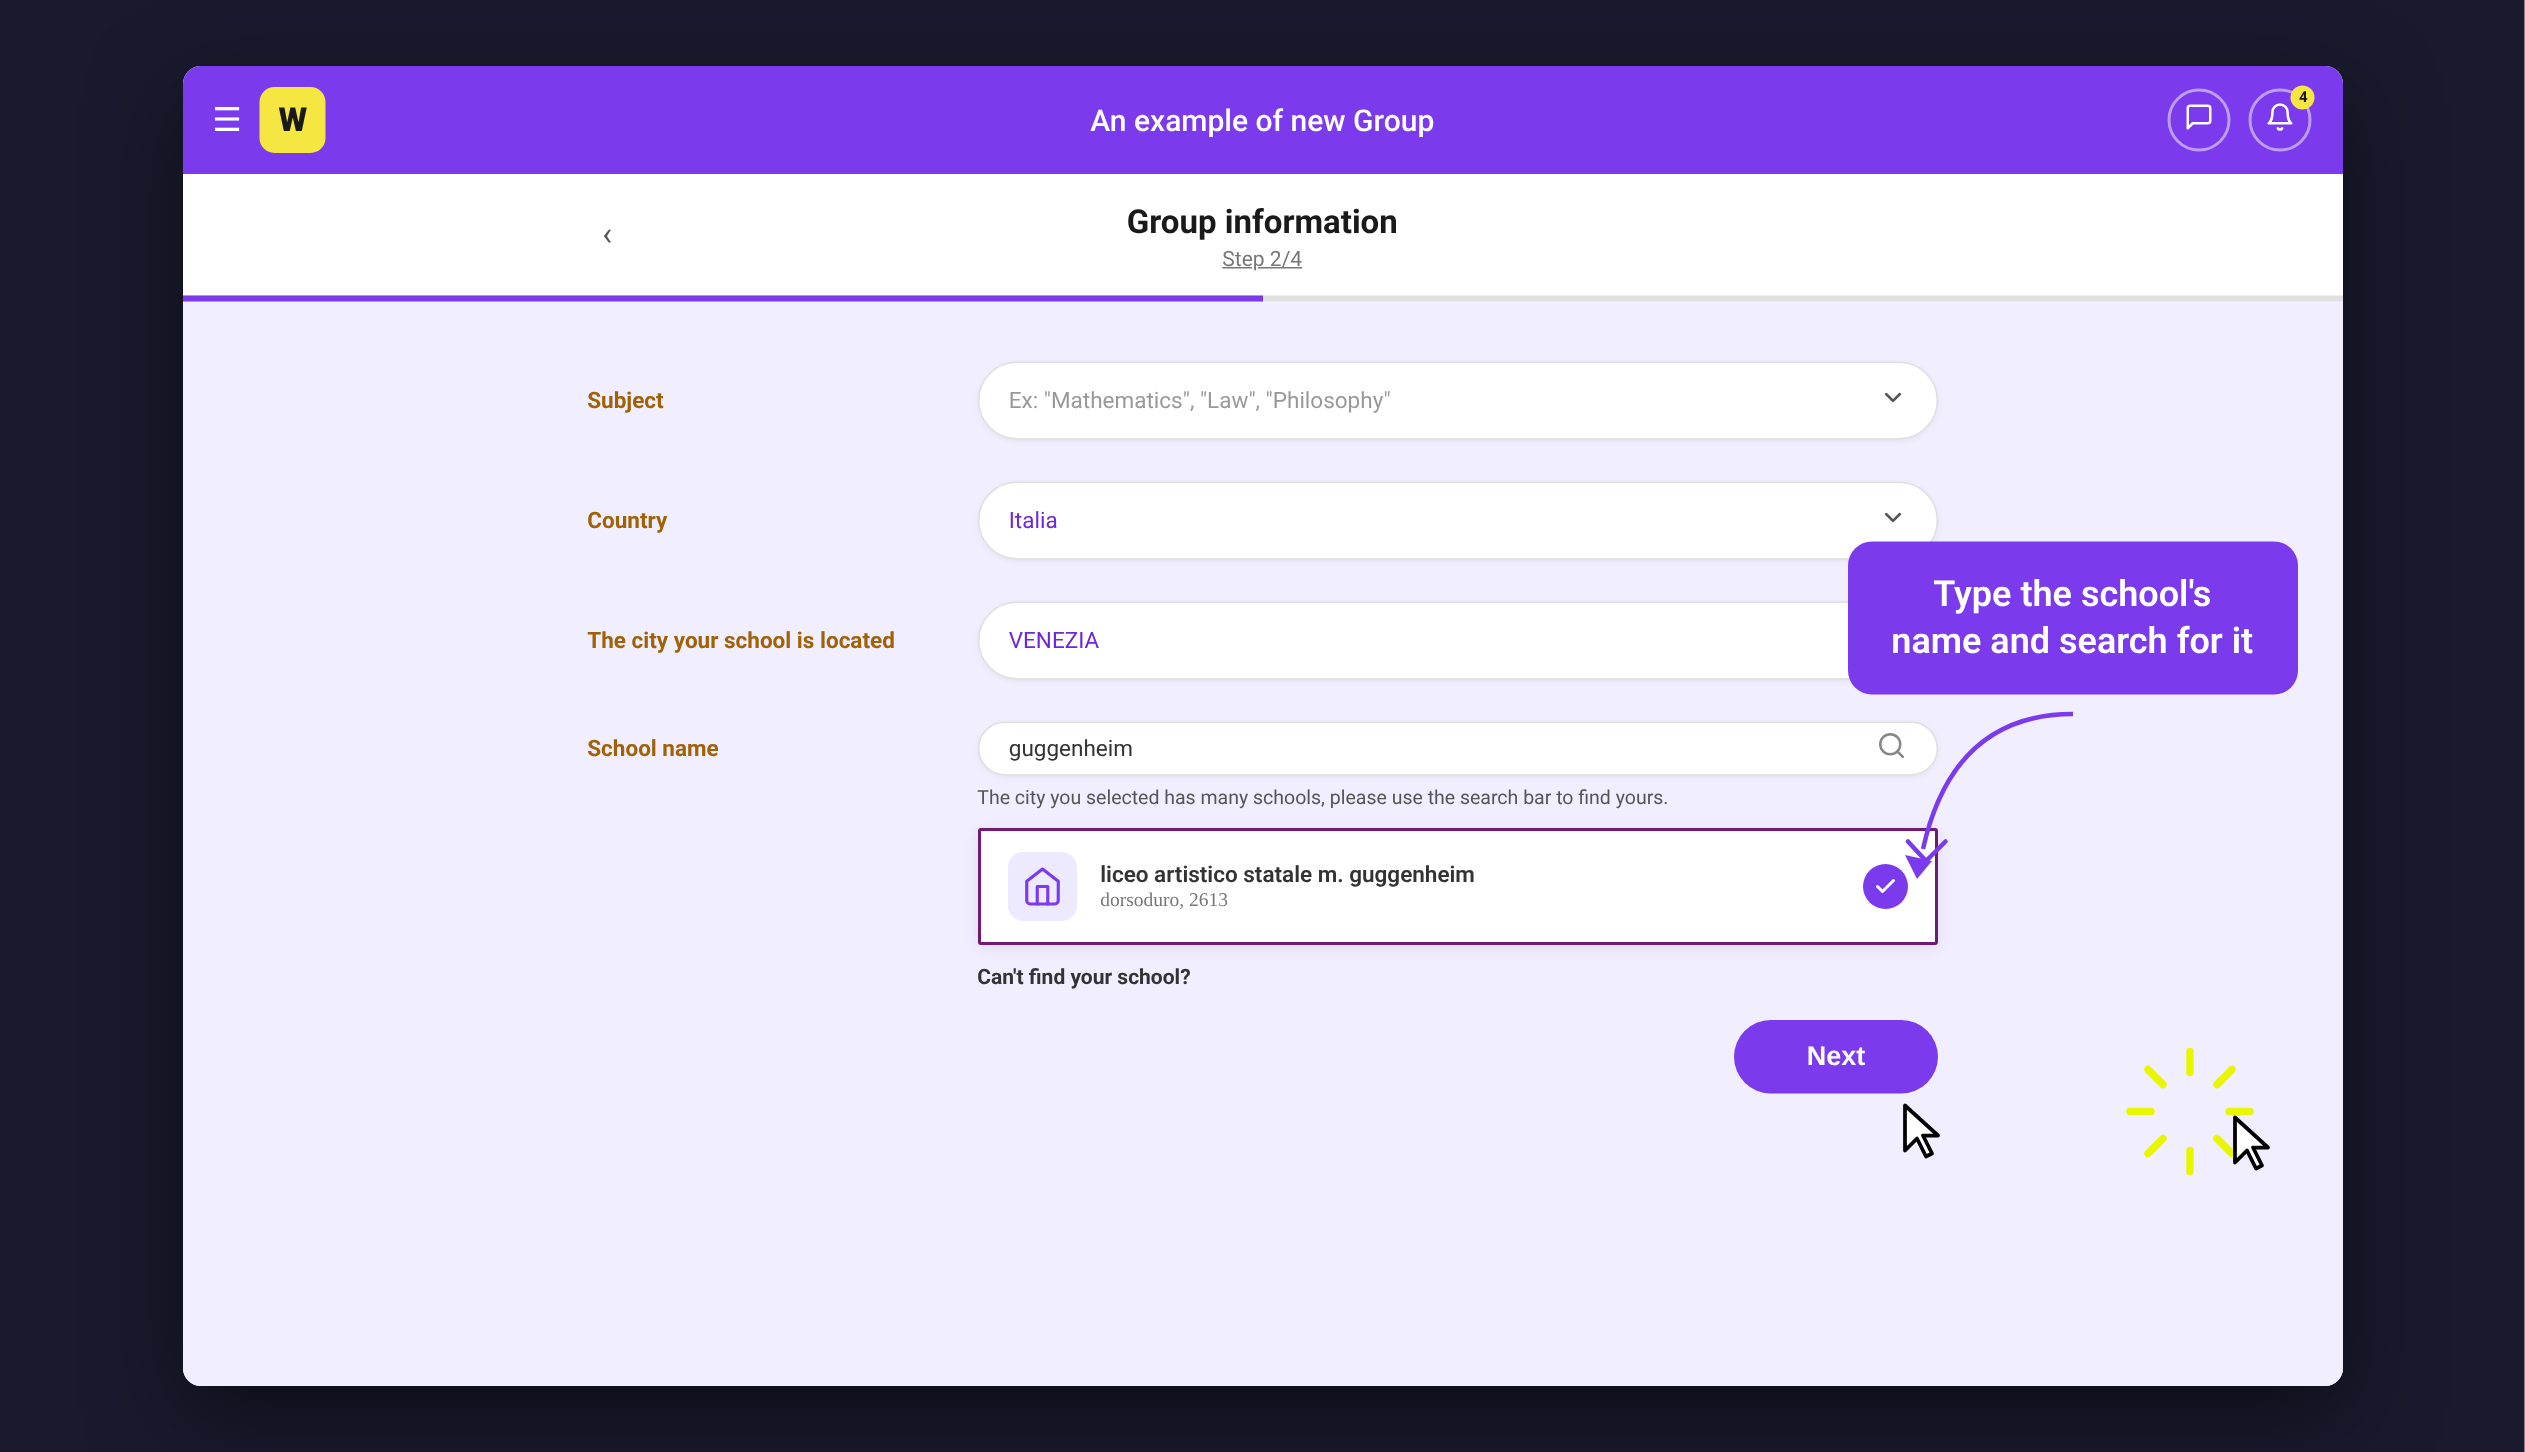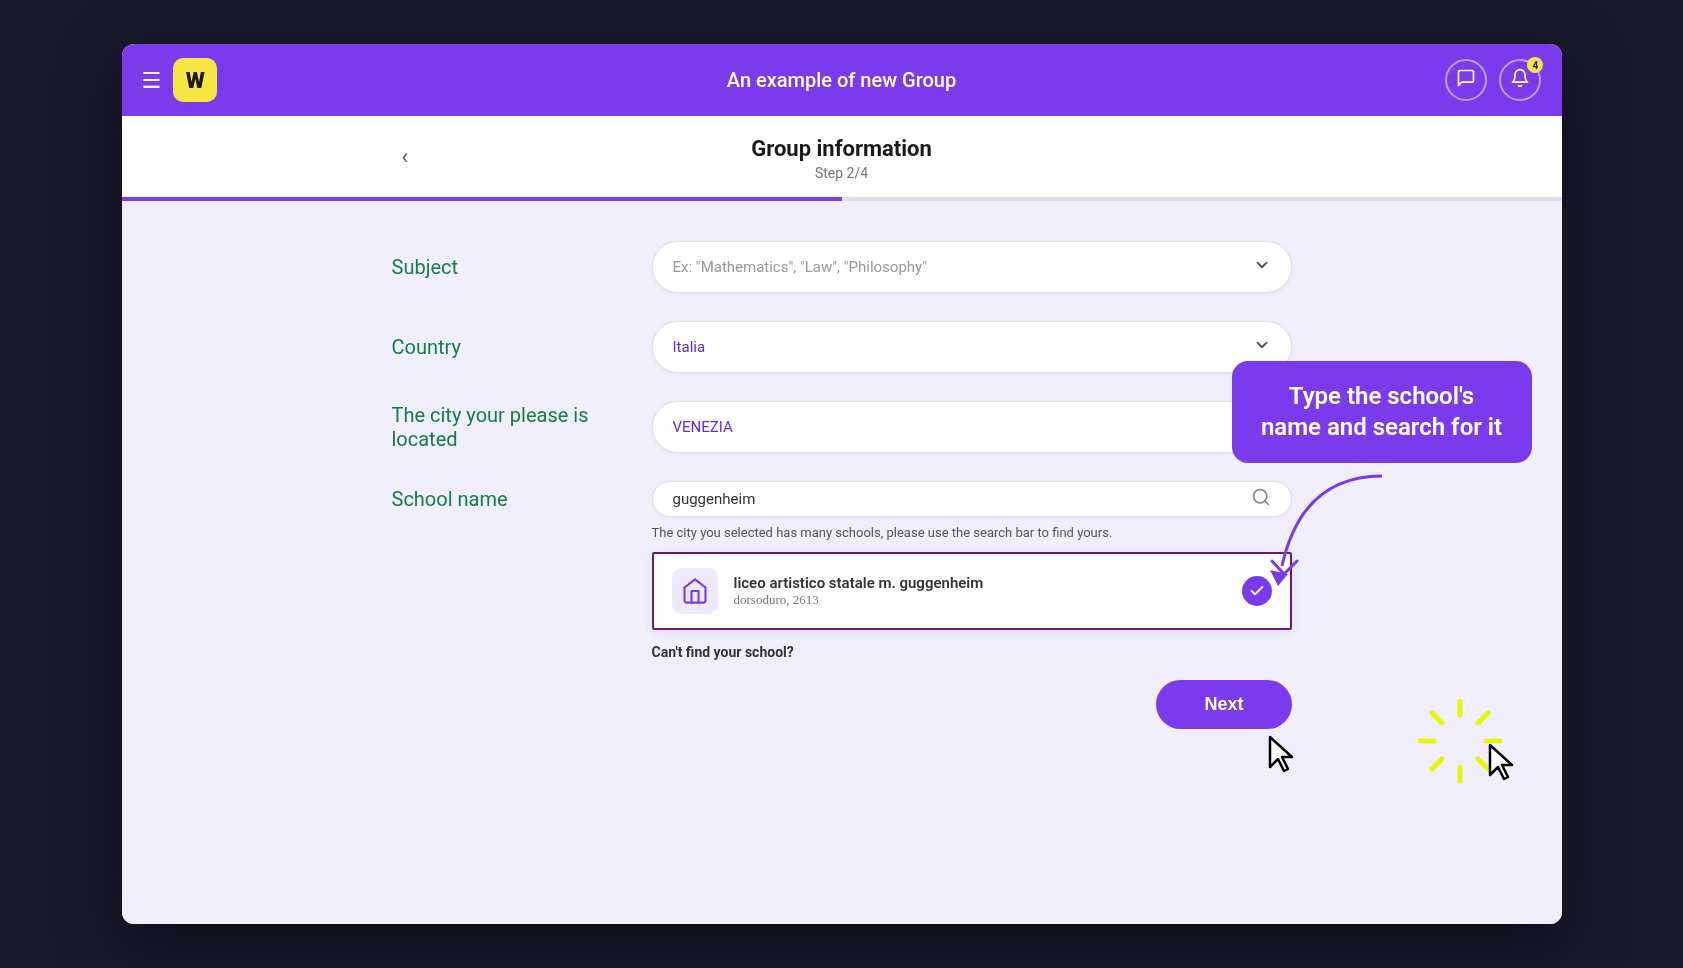--- a/index.html
+++ b/index.html
@@ -123,20 +123,21 @@
     .step-title {
       font-size: 22px;
       font-weight: 700;
       color: #1a1a1a;
       margin-bottom: 4px;
     }
     .step-subtitle {
       font-size: 14px;
       color: #777;
       margin-bottom: 16px;
+      text-decoration: underline;
     }
     .progress-bar-container {
       width: 100%;
       height: 4px;
       background: #e0e0e0;
     }
     .progress-bar-fill {
       height: 4px;
       background: #7c3aed;
       width: 50%;
@@ -160,23 +161,23 @@
       gap: 0;
     }
 
     .form-row {
       display: flex;
       align-items: center;
       margin-bottom: 28px;
     }
     .form-label {
       width: 260px;
-      font-size: 20px;
-      color: #15803d;
-      font-weight: 400;
+      font-size: 15px;
+      color: #a16207;
+      font-weight: 700;
       flex-shrink: 0;
     }
     .form-control {
       flex: 1;
       height: 52px;
       background: white;
       border: 1.5px solid #e0e0e0;
       border-radius: 30px;
       padding: 0 20px;
       font-size: 15px;
@@ -393,21 +394,21 @@
             <span>Italia</span>
             <span class="chevron-icon">
               <svg width="18" height="18" viewBox="0 0 24 24" fill="none" stroke="#555" stroke-width="2.5" stroke-linecap="round" stroke-linejoin="round">
                   <polyline points="6 9 12 15 18 9"></polyline>
                 </svg>
             </span>
           </div>
         </div>
 
         <div class="form-row">
-          <span class="form-label">The city your please is located</span>
+          <span class="form-label">The city your school is located</span>
           <div class="form-control">
             <span>VENEZIA</span>
           </div>
         </div>
 
         <div class="school-name-section">
           <div class="school-name-row">
             <span class="form-label">School name</span>
             <div class="school-name-input">
               <span>guggenheim</span>

